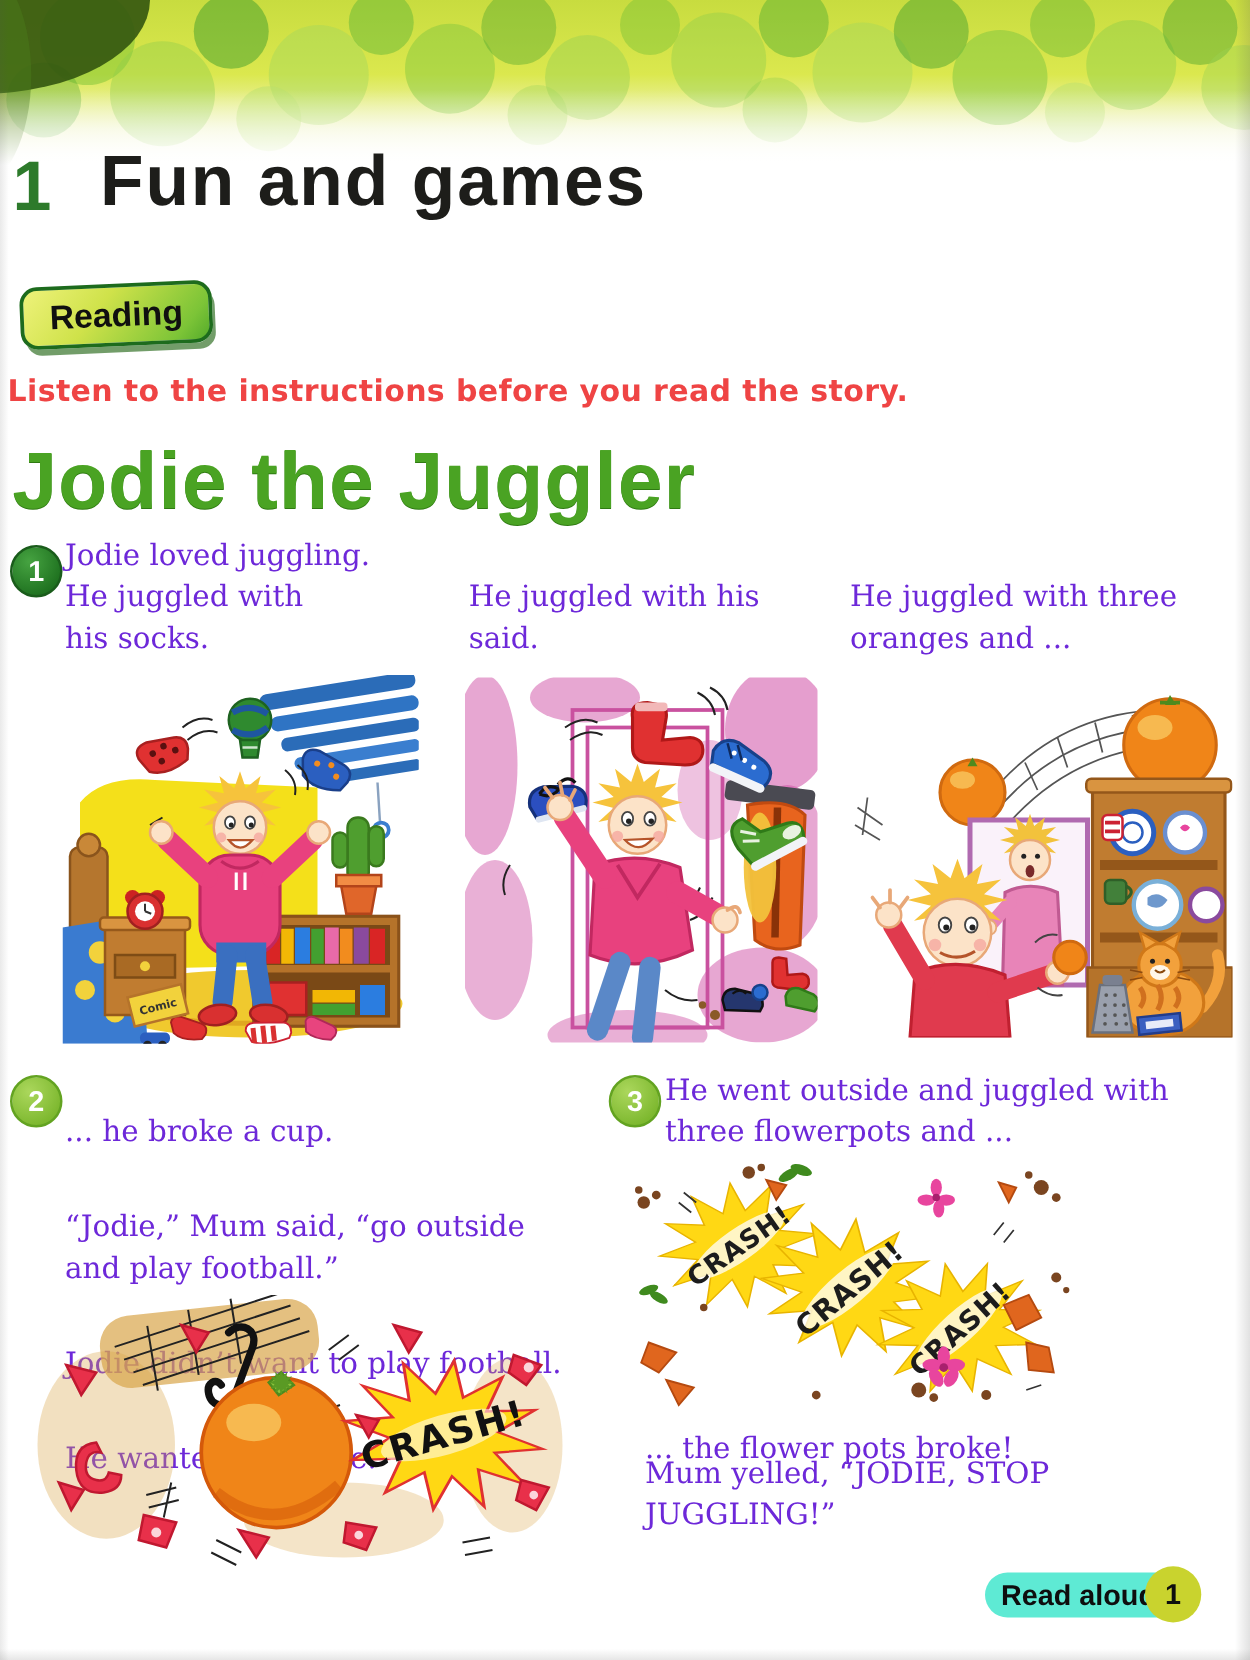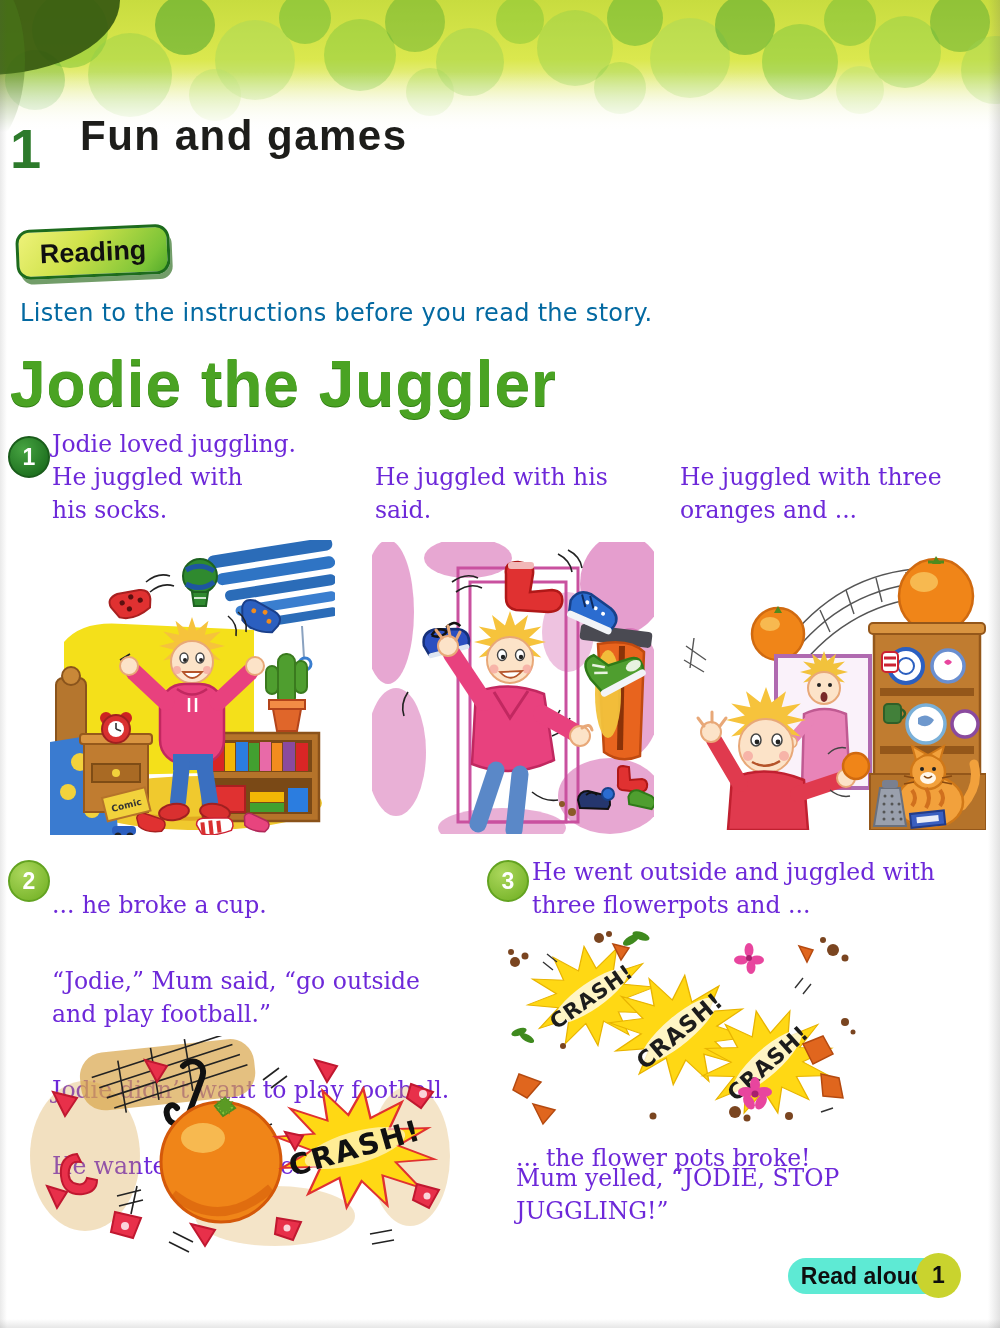--- a/index.html
+++ b/index.html
@@ -10,35 +10,35 @@
   }
   .abs{position:absolute;}
   
   .band{left:0;top:0;width:1000px;height:132px;}
   .unit-number{
     left:10px;top:116px;width:56px;
     font-weight:bold;font-size:56px;color:#2d7a2b;letter-spacing:0;
   }
   .unit-title{
     left:80px;top:112px;
-    font-weight:bold;font-size:42px;color:#1d1d1a;letter-spacing:1.5px;
+    font-weight:bold;font-size:57px;color:#1d1d1a;letter-spacing:1.5px;
   }
   .reading-badge{
     left:16px;top:227px;width:148px;height:44px;
     border:3px solid #1d6b1d;border-radius:14px;
     background:linear-gradient(130deg,#eef27a 0%,#cfe24a 40%,#7cc437 85%,#55ab2b 100%);
     transform:rotate(-2.5deg);
     box-shadow:3px 6px 0 -1px rgba(38,104,24,.65);
     display:flex;align-items:center;justify-content:center;
   }
   .reading-badge span{font-weight:bold;font-size:27px;color:#101010;}
   .instruction{
-    left:20px;top:299px;width:820px;
-    font-family:"DejaVu Sans",sans-serif;font-weight:normal;
-    font-size:24px;color:#0369a1;letter-spacing:.3px;
+    left:6px;top:299px;width:820px;
+    font-family:"DejaVu Sans",sans-serif;font-weight:bold;
+    font-size:24px;color:#ef4444;letter-spacing:.3px;
   }
   .story-title{
     left:10px;top:347px;
     font-weight:bold;font-size:64px;color:#4aa323;letter-spacing:1px;
     text-shadow:0 1px 0 #2f7a12;
   }
   
   .step-badge{
     width:38px;height:38px;border-radius:50%;
     display:flex;align-items:center;justify-content:center;

